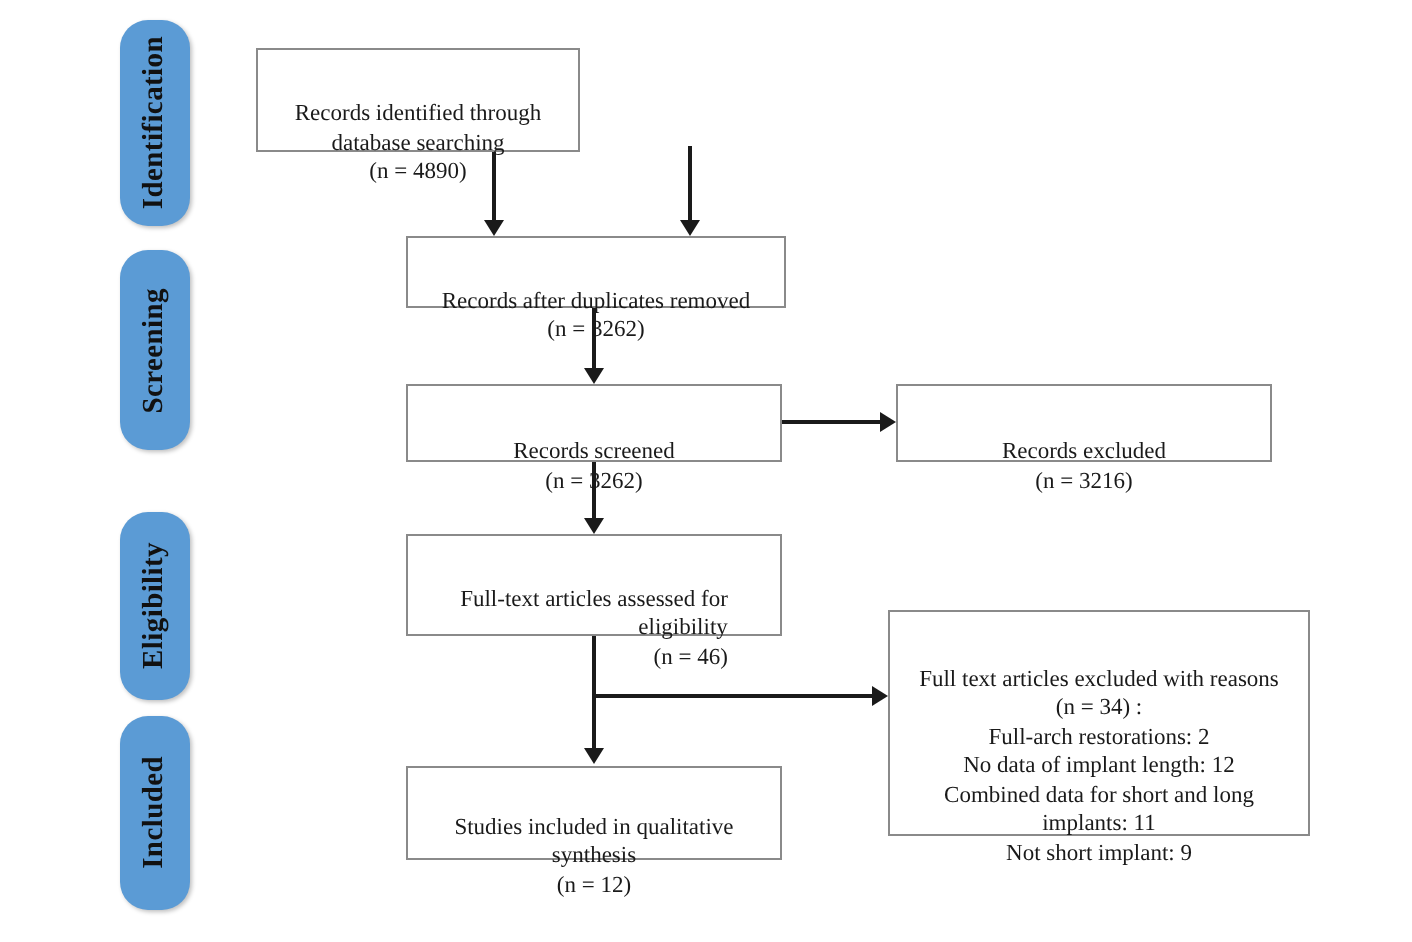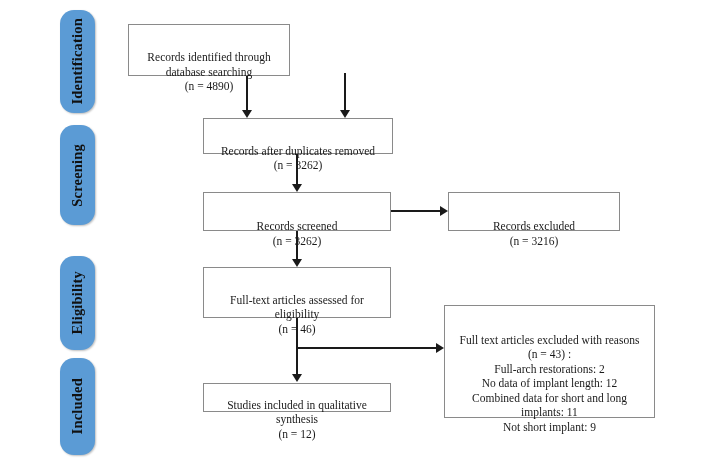--- a/index.html
+++ b/index.html
@@ -138,40 +138,40 @@
   <div class="flow-box" style="left:203px; top:118px; width:190px; height:36px;text-align:center;">
     <span class="box-text">Records after duplicates removed
 (n = 3262)</span>
   </div>
 
   <div class="flow-box" style="left:203px; top:192px; width:188px; height:39px;">
     <span class="box-text">Records screened
 (n = 3262)</span>
   </div>
 
-  <div class="flow-box" style="left:448px; top:192px; width:172px; height:39px;">
+  <div class="flow-box" style="left:448px; top:192px; width:188px; height:39px;">
     <span class="box-text">Records excluded
 (n = 3216)</span>
   </div>
 
-  <div class="flow-box" style="left:203px; top:267px; width:188px; height:51px;">
+  <div class="flow-box" style="left:203px; top:267px; width:188px; height:51px;text-align:right;">
     <span class="box-text">Full-text articles assessed for
 eligibility
 (n = 46)</span>
   </div>
 
   <div class="flow-box" style="left:444px; top:305px; width:211px; height:113px;">
     <span class="box-text">Full text articles excluded with reasons
-(n = 43) :
+(n = 34) :
 Full-arch restorations: 2
 No data of implant length: 12
 Combined data for short and long
 implants: 11
 Not short implant: 9</span>
   </div>
 
-  <div class="flow-box" style="left:203px; top:383px; width:188px; height:29px;">
+  <div class="flow-box" style="left:203px; top:383px; width:188px; height:47px;">
     <span class="box-text">Studies included in qualitative
 synthesis
 (n = 12)</span>
   </div>
 
 </div>
 
 </body></html>

